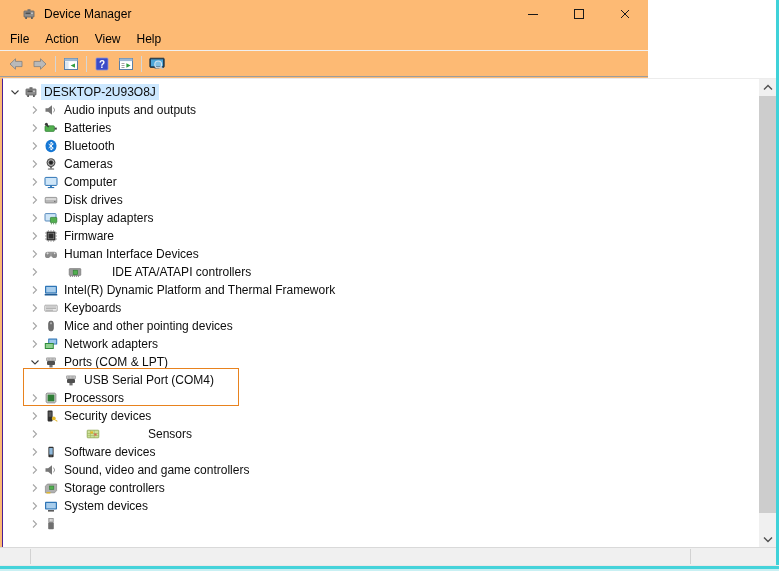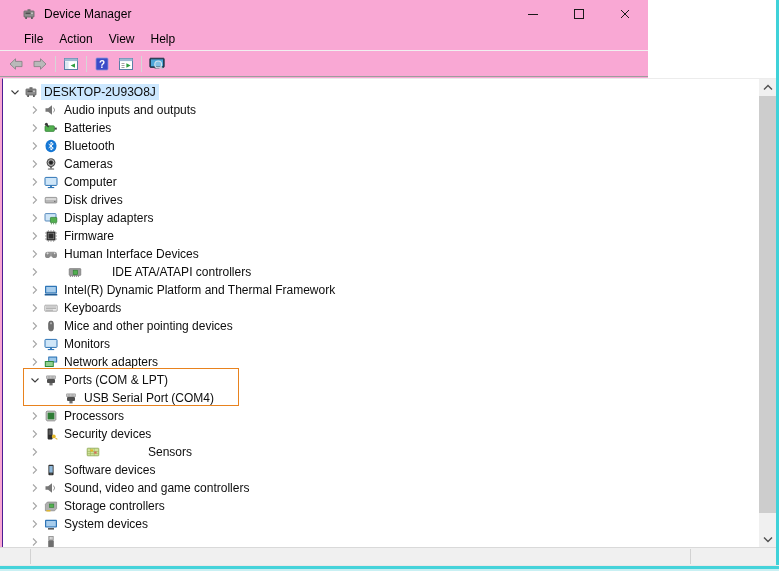--- a/index.html
+++ b/index.html
@@ -9,31 +9,31 @@
     font-family:"Liberation Sans", sans-serif;
     background:#ffffff;
     font-size:12px;
     color:#000;
   }
   
   .edge-right { position:absolute; right:0; top:0; width:3px; height:571px; background:#3fd2d9; }
   .edge-bottom { position:absolute; left:0; top:565px; width:779px; height:6px;
                  background:linear-gradient(#e9e9e9 0 1px, #45d3da 1px 4px, #c9f0f3 4px 100%); }
 
-  .window { position:absolute; left:0; top:0; width:648px; height:565px; background:#f9a8d4; }
+  .window { position:absolute; left:0; top:0; width:648px; height:565px; background:#fdba74; }
 
   
   .titlebar { height:28px; display:flex; align-items:center; }
   .title-icon { margin-left:21px; width:16px; height:16px; display:flex; align-items:center; justify-content:center; }
   .title-text { margin-left:7px; font-size:12px; }
   .win-controls { margin-left:auto; display:flex; height:100%; }
   .win-btn { width:46px; height:100%; display:flex; align-items:center; justify-content:center; background:transparent; border:0; }
 
   
-  .menubar { height:23px; display:flex; align-items:center; padding-left:16px; border-bottom:1px solid #f0f0f0; }
+  .menubar { height:23px; display:flex; align-items:center; padding-left:2px; border-bottom:1px solid #f0f0f0; }
   .menu-item { padding:3px 8px; font-size:12px; }
 
   
   .toolbar { height:26px; display:flex; align-items:center; padding-left:4px; border-bottom:1px solid #9d9d9d; }
   .tb-btn { width:24px; height:23px; display:flex; align-items:center; justify-content:center; background:transparent; border:0; }
   .tb-sep { width:1px; height:16px; background:#d6d6d6; margin:0 3px; display:inline-block; }
 
   
   .content { position:absolute; left:2px; top:78px; width:774px; height:469px; background:#fff;
              border-left:1px solid #4c1d95; border-top:1px solid #ececec; overflow:hidden; }
@@ -386,35 +386,20 @@
           <span class="lbl">Mice and other pointing devices</span>
         </div>
         <div class="row" style="padding-left: 24px;">
           <span class="chev">
             <svg width="14" height="14" viewBox="0 0 14 14">
               <polyline points="5,3.5 8.5,7 5,10.5" fill="none" stroke="#a6a6a6" stroke-width="1.1"></polyline>
             </svg>
           </span>
           <span class="ticon">
             <svg width="14" height="14" viewBox="0 0 14 14">
-              <rect x="1" y="2.4" width="12" height="8" rx="0.8" fill="#cfe6f8" stroke="#2e75b6" stroke-width="1"></rect>
-              <rect x="6.1" y="10.4" width="1.8" height="1.6" fill="#2e75b6"></rect>
-              <rect x="3.8" y="12" width="6.4" height="1.1" fill="#2e75b6"></rect>
-            </svg>
-          </span>
-          <span class="lbl">Monitors</span>
-        </div>
-        <div class="row" style="padding-left: 24px;">
-          <span class="chev">
-            <svg width="14" height="14" viewBox="0 0 14 14">
-              <polyline points="5,3.5 8.5,7 5,10.5" fill="none" stroke="#a6a6a6" stroke-width="1.1"></polyline>
-            </svg>
-          </span>
-          <span class="ticon">
-            <svg width="14" height="14" viewBox="0 0 14 14">
               <rect x="4.2" y="1.6" width="9" height="6" rx="0.5" fill="#2e75b6"></rect>
               <rect x="5.2" y="2.6" width="7" height="4" fill="#9cc7ea"></rect>
               <rect x="0.8" y="6" width="9" height="6" rx="0.5" fill="#2f8a3a"></rect>
               <rect x="1.8" y="7" width="7" height="4" fill="#8fd08f"></rect>
             </svg>
           </span>
           <span class="lbl">Network adapters</span>
         </div>
         <div class="row" style="padding-left: 24px;">
           <span class="chev">

